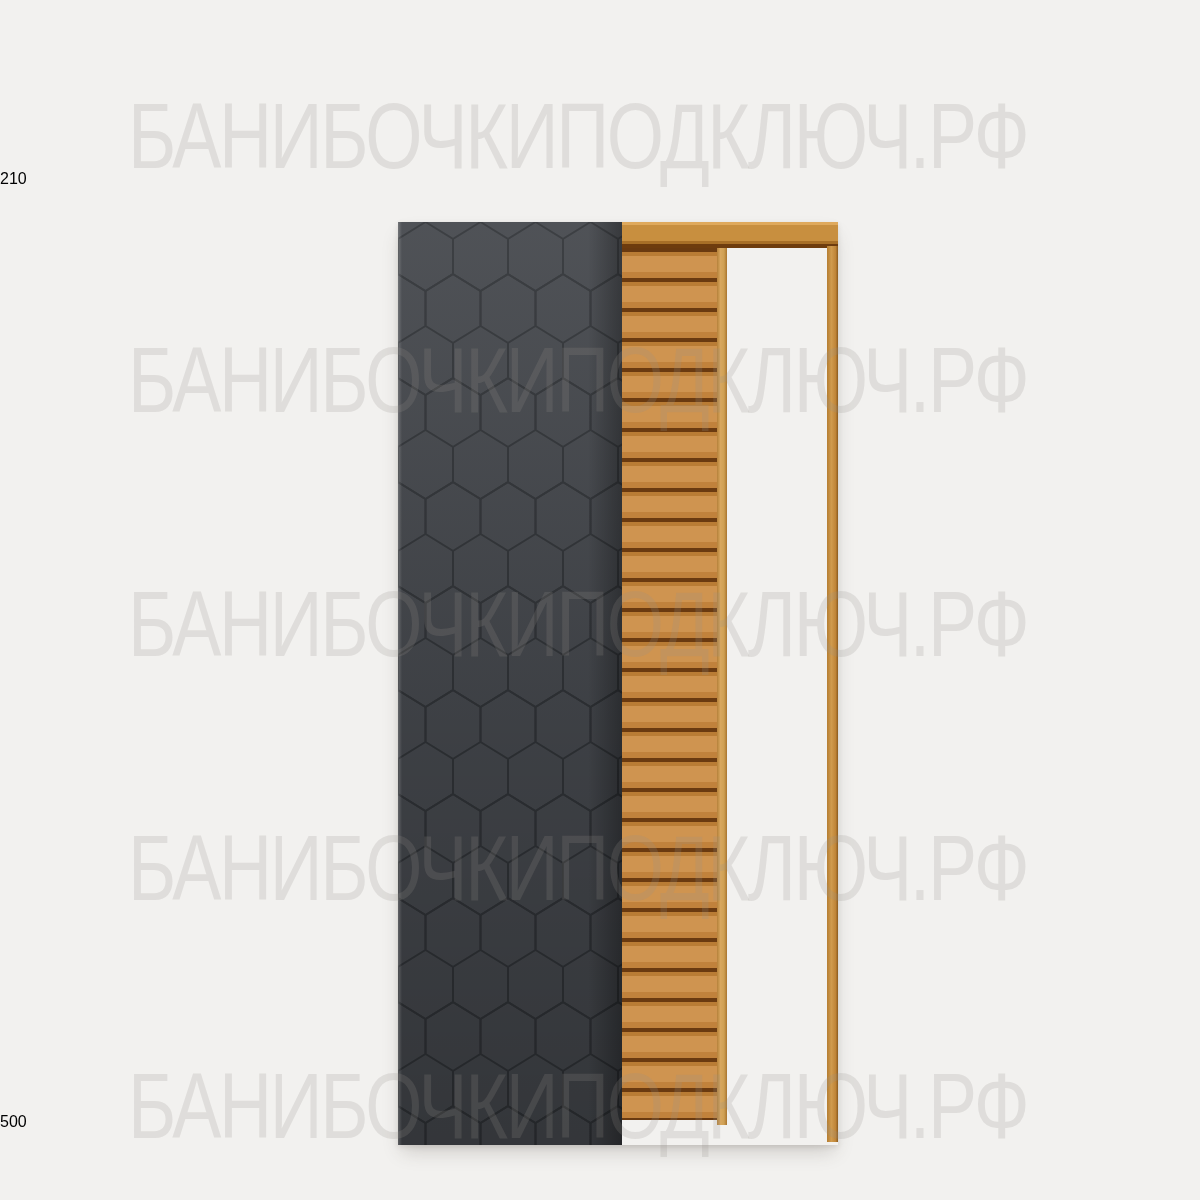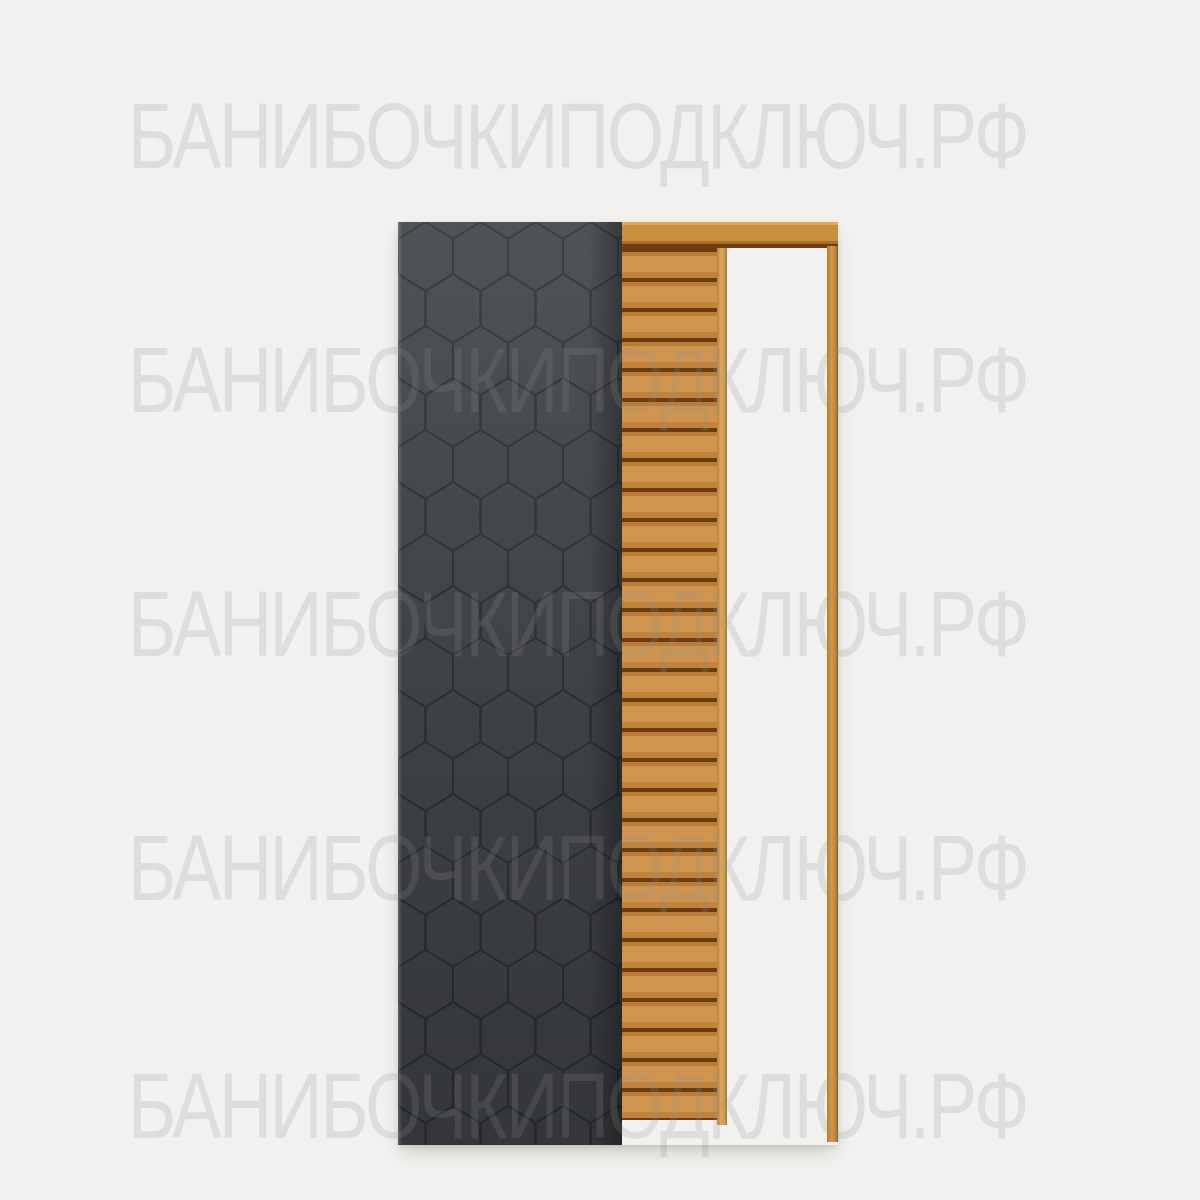--- a/index.html
+++ b/index.html
@@ -146,26 +146,28 @@
   <div class="wm" style="top:334px">БАНИБОЧКИПОДКЛЮЧ.РФ</div>
   <div class="wm" style="top:578px">БАНИБОЧКИПОДКЛЮЧ.РФ</div>
   <div class="wm" style="top:822px">БАНИБОЧКИПОДКЛЮЧ.РФ</div>
   <div class="wm" style="top:1060px">БАНИБОЧКИПОДКЛЮЧ.РФ</div>
 
   <div class="dim" style="left:397px; top:53px; width:440px; height:1px"></div>
   <div class="ext" style="left:397px; top:35px; width:1px; height:74px"></div>
   <div class="ext" style="left:837px; top:33px; width:1px; height:95px"></div>
   <div class="tick" style="left:397px; top:53px"></div>
   <div class="tick" style="left:837px; top:53px"></div>
+  <div class="dim-label" style="left:617px; top:36px">210</div>
 
   <div class="dim" style="left:161px; top:222px; width:1px; height:923px"></div>
   <div class="ext" style="left:142px; top:222px; width:141px; height:1px"></div>
   <div class="ext" style="left:142px; top:1145px; width:149px; height:1px"></div>
   <div class="tick" style="left:161px; top:222px"></div>
   <div class="tick" style="left:161px; top:1145px"></div>
+  <div class="dim-label rot" style="left:140px; top:684px">500</div>
 
   <div class="dim" style="left:1080px; top:223px; width:1px; height:920px"></div>
 
   <div class="tick" style="left:1080px; top:223px"></div>
   <div class="tick" style="left:1080px; top:663px"></div>
   <div class="tick" style="left:1080px; top:892px"></div>
   <div class="tick" style="left:1080px; top:1143px"></div>
 
 </div>
 

